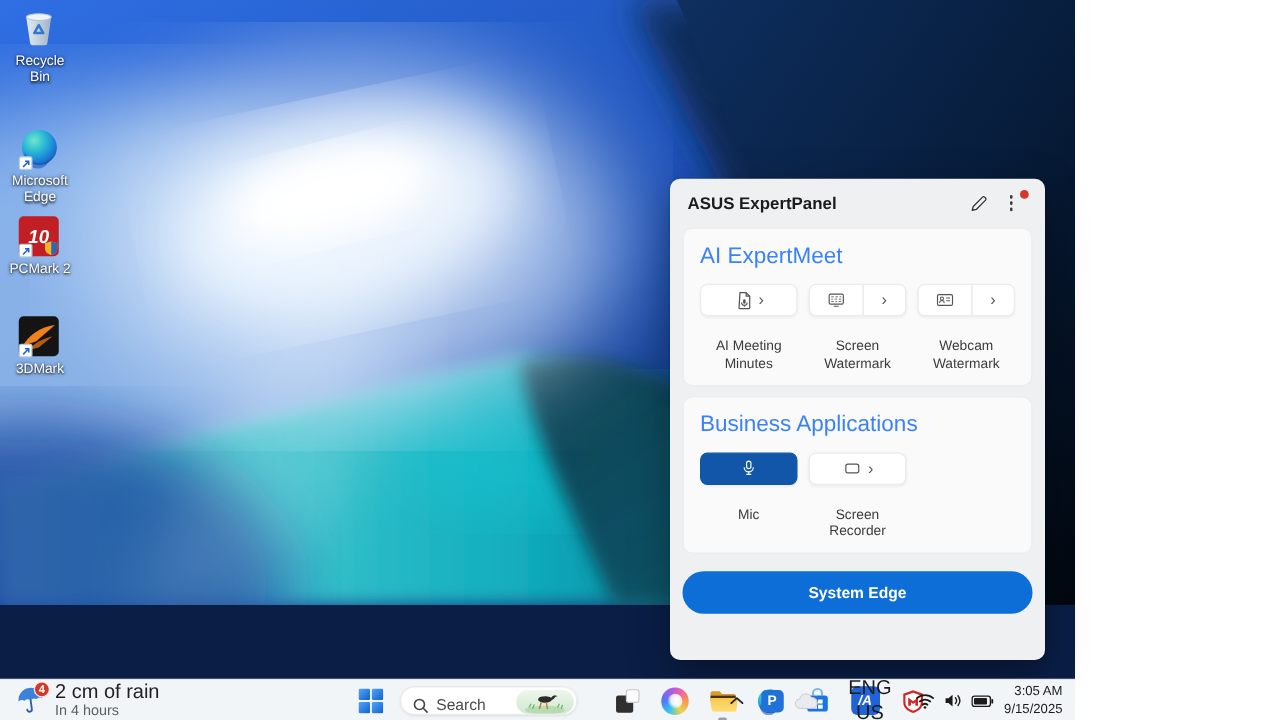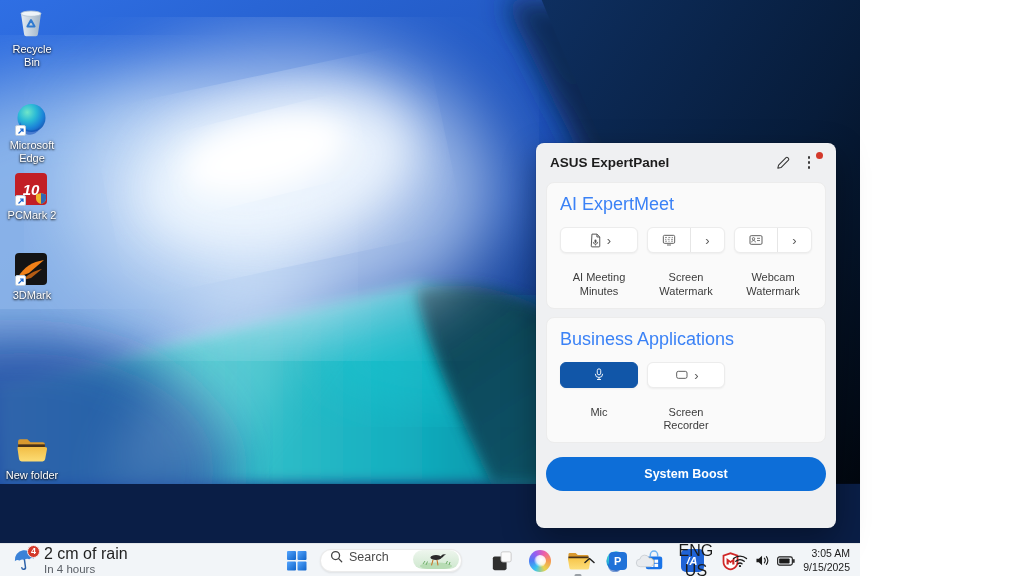--- a/index.html
+++ b/index.html
@@ -57,21 +57,21 @@
                    color:#fff; font-size:9px; font-weight:bold; display:flex; align-items:center; justify-content:center; border:1.5px solid #f6e9e7; }
   .weather-text .l1 { font-size:16px; color:#1f1f1f; line-height:1.2; }
   .weather-text .l2 { font-size:11.5px; color:#5a5f66; line-height:1.2; }
 
   .tb-center { position:absolute; left:284px; top:0; height:33px; display:flex; align-items:center; }
   .tb-icon { width:24px; height:24px; display:flex; align-items:center; justify-content:center; position:relative; cursor:pointer; }
   .tb-gap { margin-left:14px; }
   .run-indicator { position:absolute; bottom:-4px; left:50%; transform:translateX(-50%); width:7px; height:2.5px; background:#9aa0a6; border-radius:2px; }
 
   .searchbox { margin-left:12px; margin-right:28px; width:142px; height:23px; background:#fff; border:1px solid rgba(0,0,0,.08);
-               border-radius:12px; display:flex; align-items:flex-start; padding:0 2px 0 9px; box-shadow:0 1px 2px rgba(0,0,0,.08); cursor:pointer; }
+               border-radius:12px; display:flex; align-items:flex-end; padding:0 2px 0 9px; box-shadow:0 1px 2px rgba(0,0,0,.08); cursor:pointer; }
   .searchbox .stext { flex:1; margin-left:6px; font-size:12.5px; color:#4a4a4a; }
   .search-chip { width:46px; height:19px; border-radius:10px; overflow:hidden; position:relative; background:linear-gradient(180deg,#eef6ee,#cfe8cf); }
 
   .myasus-tile { width:23px; height:23px; background:#1f63d6; border-radius:5px; color:#fff; font-weight:bold; font-style:italic;
                  font-size:11px; display:flex; align-items:center; justify-content:center; }
   .copilot-tile { width:22px; height:22px; border-radius:50%;
                   background:conic-gradient(from 210deg, #36c5f0, #4a7df5, #9a5cf0, #ef5fa7, #f59a4f, #e8d44f, #36c5f0); position:relative; }
   .copilot-tile::after { content:""; position:absolute; left:5px; top:5px; width:12px; height:12px; border-radius:50%;
                   background:radial-gradient(circle at 60% 40%, #ffffff 0%, rgba(255,255,255,.85) 45%, rgba(255,255,255,0) 75%); }
 
@@ -206,36 +206,20 @@
       </div>
       <span class="shortcut-badge">
         <svg width="8" height="8" viewBox="0 0 8 8">
             <path d="M1.5,6.5 L6,2 M3,2 H6 V5" fill="none" stroke="#1a66d0" stroke-width="1.2"></path>
           </svg>
       </span>
     </div>
     <div class="lbl">3DMark</div>
   </div>
 
-  <div class="dicon" style="top:432px;">
-    <div class="ic">
-      <svg width="33" height="30" viewBox="0 0 32 29">
-        <defs>
-            <linearGradient id="foldFront" x1="0" y1="0" x2="0" y2="1">
-          <stop offset="0" stop-color="#f2bd45"></stop>
-              <stop offset="1" stop-color="#fcdc74"></stop>
-        </linearGradient>
-          </defs>
-        <path d="M3,7 a2,2 0 0 1 2,-2 h7 l3,3 h12 a2,2 0 0 1 2,2 v3 H3 Z" fill="#d9992f"></path>
-        <rect x="3" y="10" width="26" height="5" fill="#46311a"></rect>
-        <path d="M2.5,12.5 h26.5 a2,2 0 0 1 2,2.3 l-1.8,9.7 a2.6,2.6 0 0 1 -2.6,2 H6.5 a2.6,2.6 0 0 1 -2.6,-2.2 L2.5,14.5 Z" fill="url(#foldFront)"></path>
-      </svg>
-    </div>
-    <div class="lbl">New folder</div>
-  </div>
 
   <div class="panel">
     <div class="panel-header">
       <div class="panel-title">ASUS ExpertPanel</div>
       <div class="hbtn">
         <svg width="16" height="16" viewBox="0 0 20 20">
           <path d="M3.5,16.5 l1,-3.8 L13.8,3.4 a1.5,1.5 0 0 1 2.1,0 l0.9,0.9 a1.5,1.5 0 0 1 0,2.1 L7.5,15.7 Z" fill="none" stroke="#333" stroke-width="1.3" stroke-linejoin="round"></path>
         </svg>
       </div>
       <div class="hbtn">
@@ -314,21 +298,21 @@
             <svg width="18" height="16" viewBox="0 0 24 24">
               <rect x="4" y="6.5" width="15.5" height="10.5" rx="2.5" fill="none" stroke="#555" stroke-width="1.4"></rect>
             </svg>
             <span class="chev"></span>
           </div>
           <div class="clabel two">Screen Recorder</div>
         </div>
       </div>
     </div>
 
-    <div class="boost">System Boost</div>
+    <div class="boost">System Edge</div>
   </div>
 
   <div class="taskbar">
 
     <div class="weather">
       <div class="weather-icon">
         <svg width="24" height="24" viewBox="0 0 26 26" style="transform:rotate(-8deg);">
           <path d="M3,13 A10.5,10.5 0 0 1 24,13 Q21.4,11.2 18.8,13 Q16.2,11.2 13.5,13 Q10.8,11.2 8.2,13 Q5.6,11.2 3,13 Z" fill="#3b82d8"></path>
           <path d="M13.5,13 v8 a2,2 0 0 1 -4,0" fill="none" stroke="#2a5fa8" stroke-width="1.6" stroke-linecap="round"></path>
         </svg>

